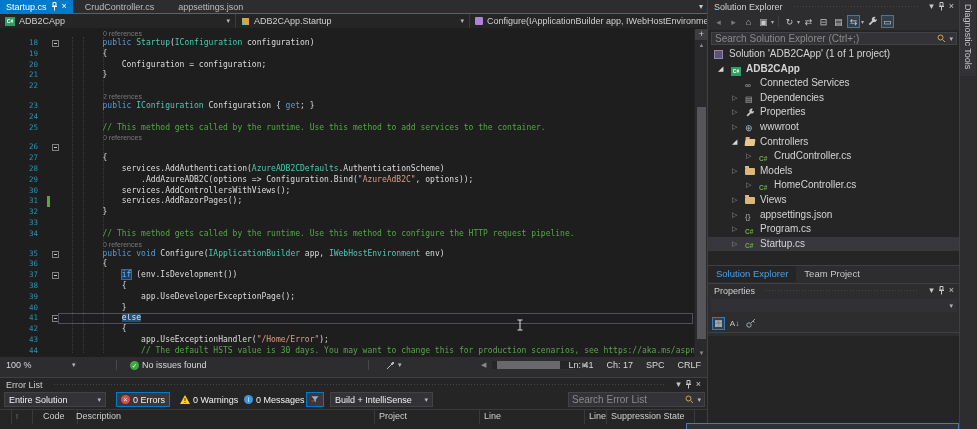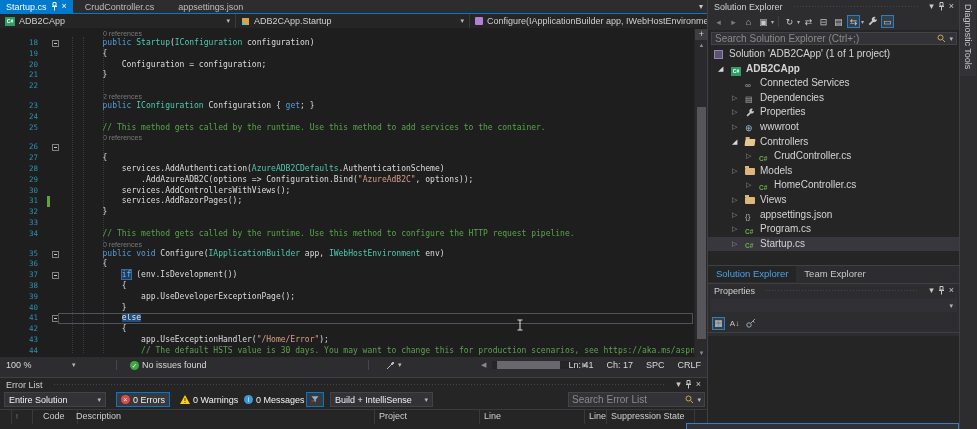--- a/index.html
+++ b/index.html
@@ -404,21 +404,21 @@
           </div>
           <div class="trow selected">
             <span class="ar" style="left: 24px;">▷</span>
             <span class="tic" style="left: 37px;"><span class="cs">C#</span></span>
             <span class="tlab" style="left: 52px;">Startup.cs</span>
           </div>
         </div>
     </div>
     <div id="setabs">
         <div class="setab active">Solution Explorer</div>
-        <div class="setab">Team Explorer</div>
+        <div class="setab">Team Project</div>
       </div>
     <div id="props">
       <div class="ptitle">
         <span>Properties</span>
         <span class="grip"></span>
         <span class="pcbtn chev">▾</span>
         <svg width="7" height="9" viewBox="0 0 7 9">
             <path d="M2 .5h3V4H2z M1 4.5h5 M3.5 5v3.5" stroke="#c8c8c8" fill="none"></path>
           </svg>
         <span class="pcbtn">×</span>

